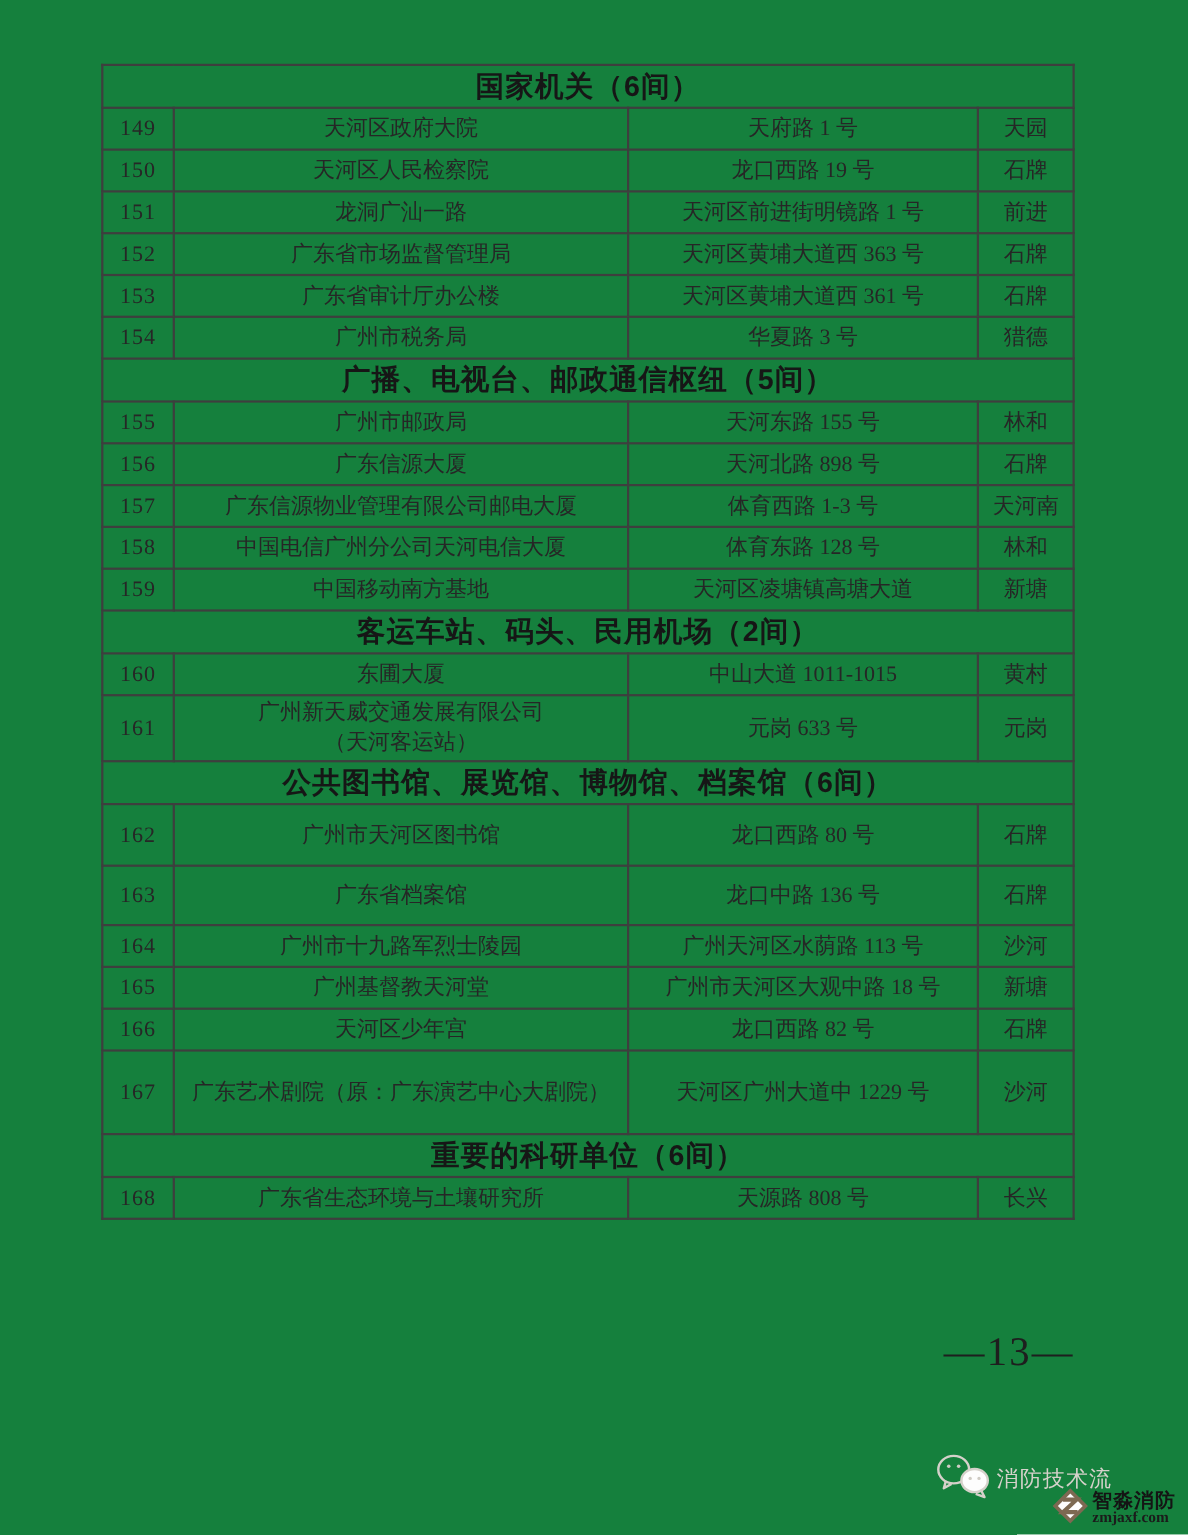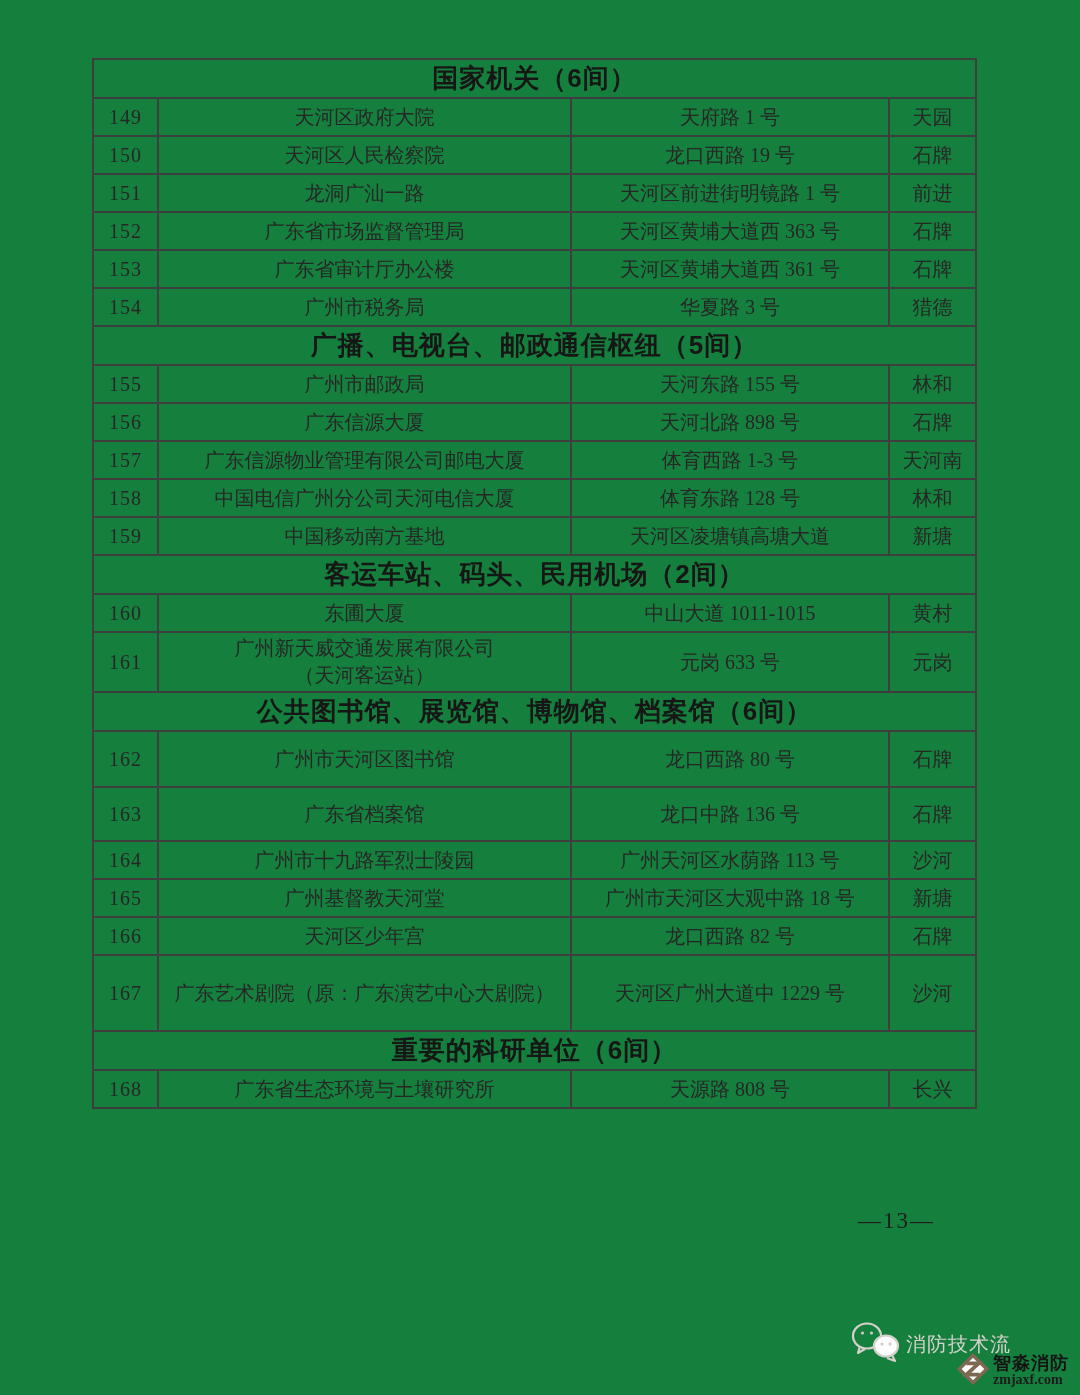--- a/index.html
+++ b/index.html
@@ -42,21 +42,21 @@
     font-weight:bold;
     font-size:26px;
     letter-spacing:1px;
     color:#161616;
   }
   td.cell-no { font-size:21px; letter-spacing:1px; }
   .two-line div { line-height:1.35; }
   .page-number {
     position:absolute;
     left:858px; top:1208px;
-    font-size:23px;
+    font-size:37px;
     letter-spacing:2px;
     color:#1e1e1e;
     font-family:"Liberation Serif","DejaVu Serif",serif;
   }
   .watermark {
     position:absolute;
     left:850px; top:1320px;
     display:flex; align-items:center;
     color:#d5d1ca;
     white-space:nowrap;

